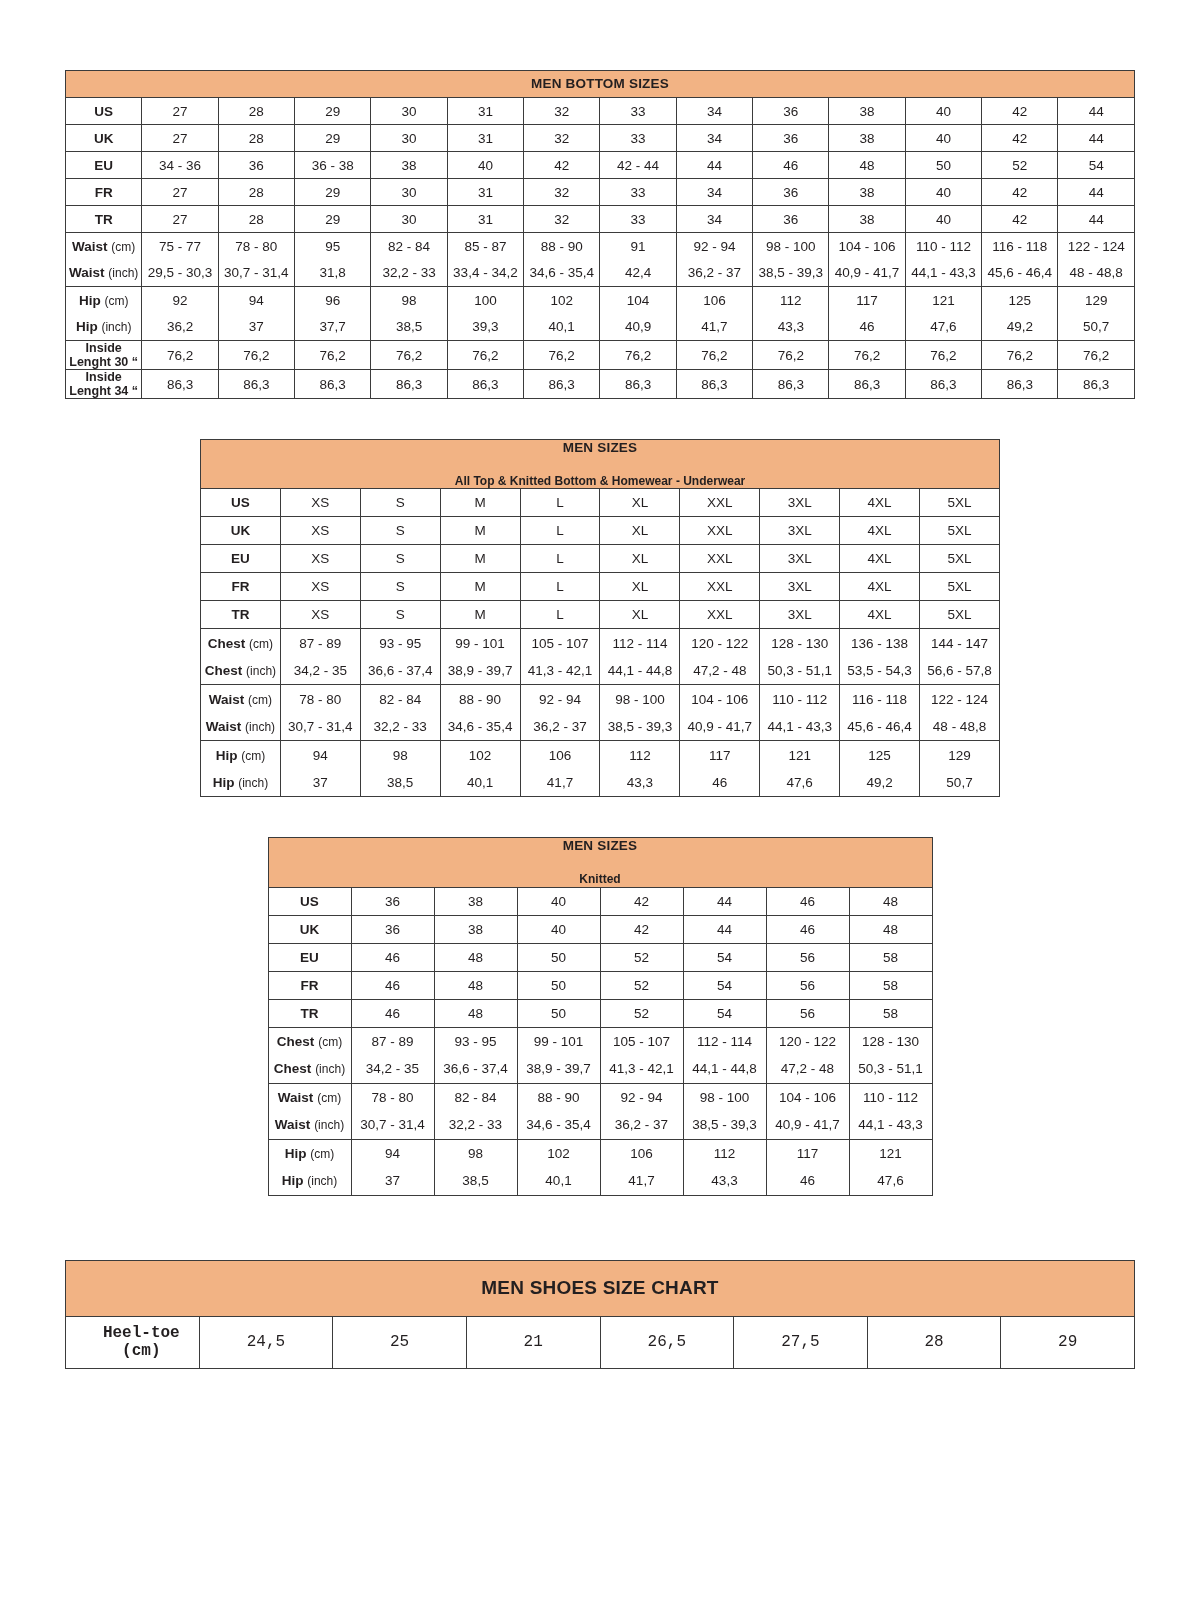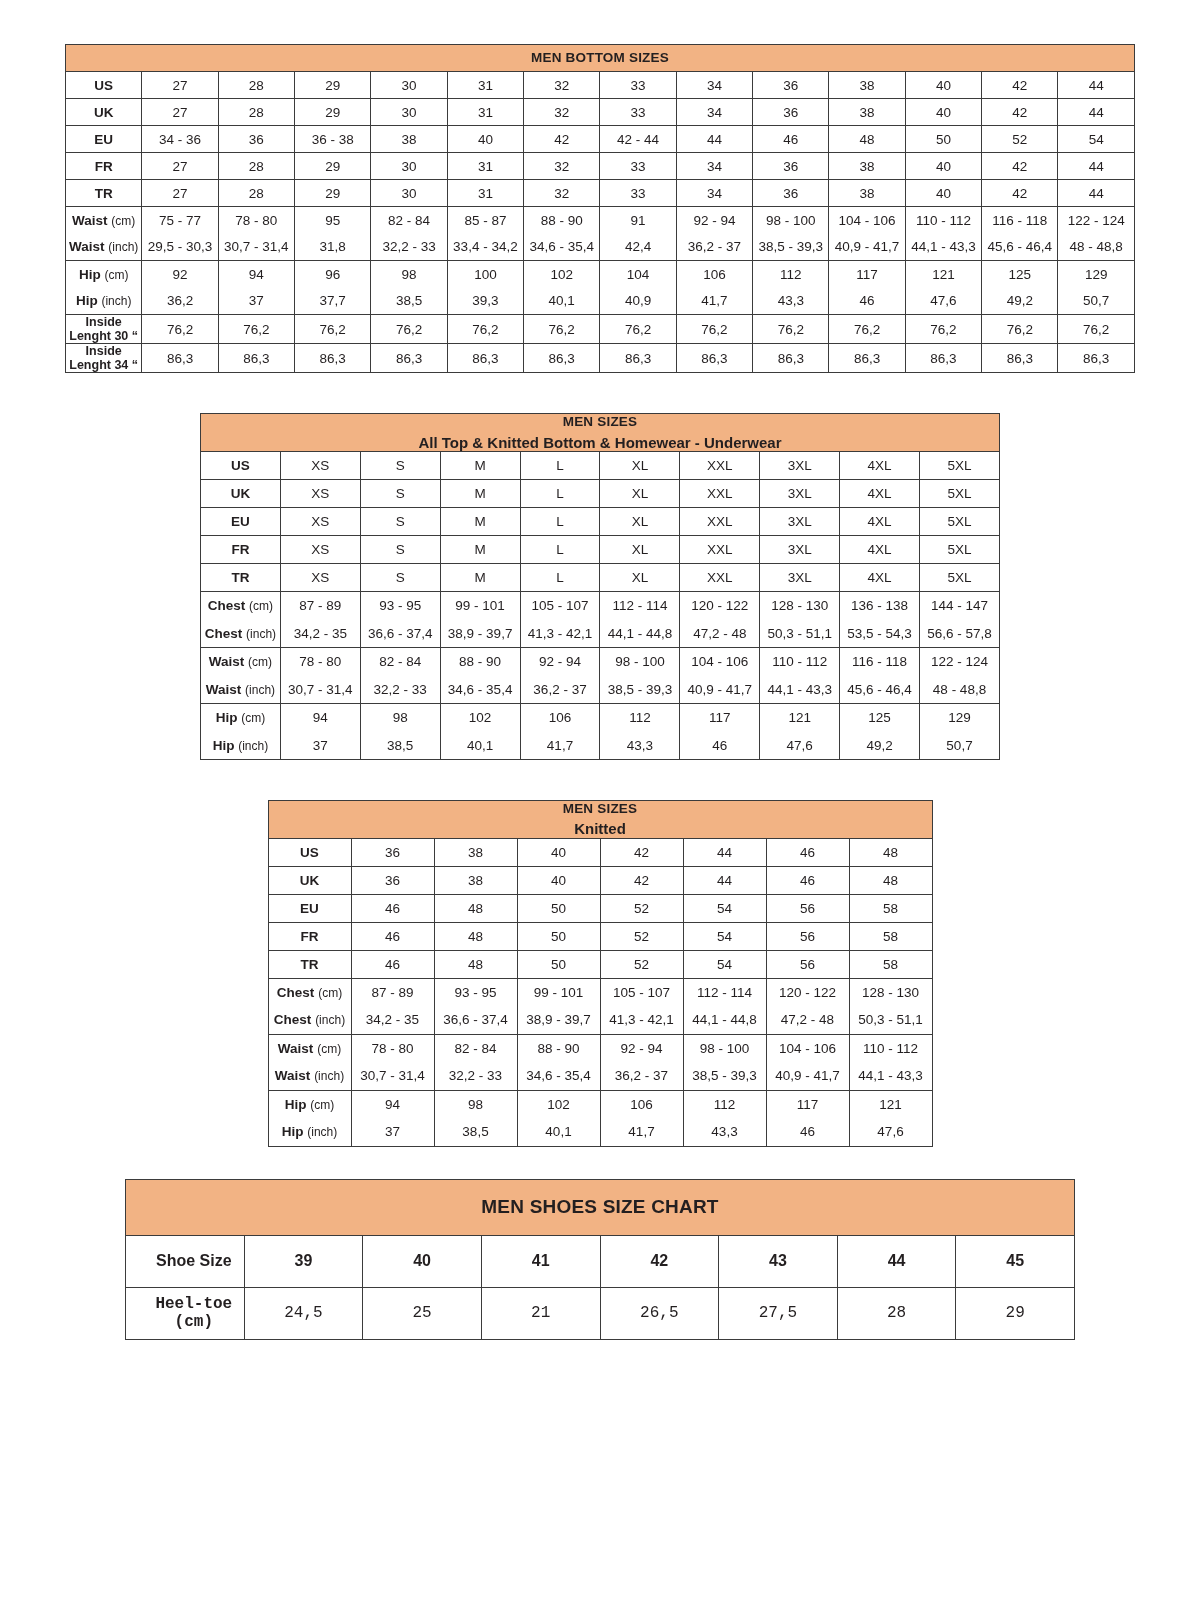--- a/index.html
+++ b/index.html
@@ -12,21 +12,21 @@
     min-height: 1605px;
     font-family: "Liberation Sans", sans-serif;
     color: #231f20;
     -webkit-font-smoothing: antialiased;
   }
   .page {
     position: relative;
     width: 1200px;
     min-height: 1605px;
     box-sizing: border-box;
-    padding: 44px 48px 40px 48px;
+    padding: 70px 48px 40px 48px;
   }
 
   table.chart {
     border-collapse: collapse;
     table-layout: fixed;
     background: #fff;
   }
   table.chart td, table.chart th {
     border: 1px solid #3b3b3b;
     text-align: center;
@@ -40,23 +40,23 @@
   .title-cell {
     background: #f2b384;
     font-weight: bold;
     font-size: 18px;
     letter-spacing: .2px;
     height: 42px;
     line-height: 1.15;
   }
   .title-cell .sub {
     display: block;
-    font-size: 15px;
+    font-size: 12px;
     font-weight: bold;
-    margin-top: 4px;
+    margin-top: 19px;
     letter-spacing: 0;
     text-align: center;
   }
   .rowlabel {
     text-align: left;
     padding-left: 12px;
     font-weight: bold;
     font-size: 14px;
   }
   .rowlabel .unit {
@@ -80,21 +80,21 @@
   #tbl-top { width: 800px; margin: 40px auto 0 auto; }
   #tbl-top .c0 { width: 148px; }
   #tbl-top td { height: 28px; }
 
   
   #tbl-blazer { width: 665px; margin: 40px auto 0 auto; }
   #tbl-blazer .c0 { width: 152px; }
   #tbl-blazer td { height: 28px; }
 
   
-  #tbl-shoes { width: 950px; margin: 32px auto 0 auto; }
+  #tbl-shoes { width: 1070px; margin: 64px auto 0 auto; }
   #tbl-shoes td { height: 52px; font-size: 16px; font-weight: bold; }
   #tbl-shoes .c0 { width: 248px; }
   #tbl-shoes .rowlabel { font-size: 16px; padding-left: 18px; }
   #tbl-shoes .title-cell { height: 56px; font-size: 19px; }
   #tbl-shoes .heel td { font-weight: normal; font-family: Liberation Mono, monospace; }
   #tbl-shoes .heel .rowlabel { font-weight: bold; }
 </style>
 </head>
 <body>
 
@@ -594,30 +594,20 @@
       <td class="nt">47,6</td>
     </tr>
   </tbody>
     </table>
 
   <table class="chart" id="tbl-shoes">
     <tbody>
         <tr>
       <td class="title-cell" colspan="8">MEN SHOES SIZE CHART</td>
     </tr>
-    <tr>
-      <td class="c0 rowlabel">Shoe Size</td>
-      <td>39</td>
-      <td>40</td>
-      <td>41</td>
-      <td>42</td>
-      <td>43</td>
-      <td>44</td>
-      <td>45</td>
-    </tr>
     <tr class="heel">
       <td class="c0 rowlabel">Heel-toe (cm)</td>
       <td>24,5</td>
       <td>25</td>
       <td>21</td>
       <td>26,5</td>
       <td>27,5</td>
       <td>28</td>
       <td>29</td>
     </tr>

